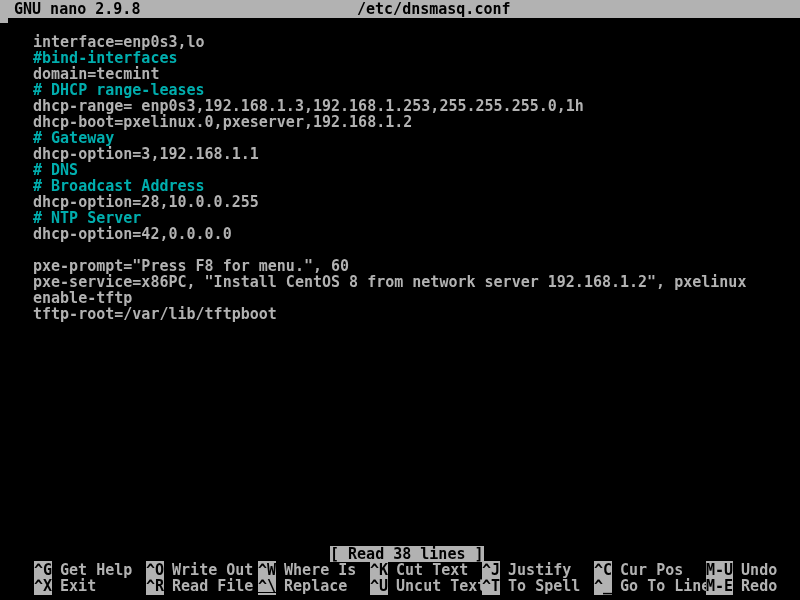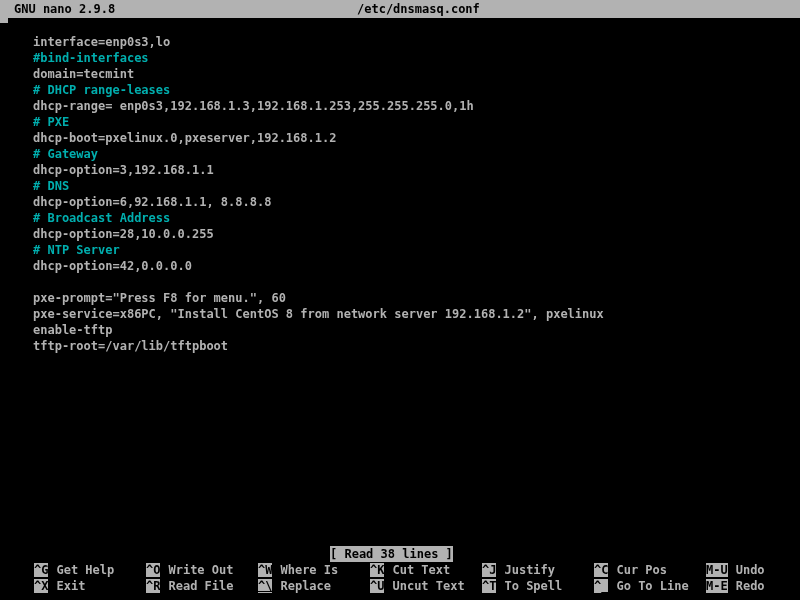--- a/index.html
+++ b/index.html
@@ -7,21 +7,21 @@
     padding: 0;
     background: #000000;
   }
   .screen {
     position: relative;
     width: 800px;
     height: 600px;
     background: var(--bg, #000000);
     overflow: hidden;
     font-family: "DejaVu Sans Mono", "Liberation Mono", monospace;
-    font-size: 12px;
+    font-size: 15px;
     font-weight: bold;
     line-height: 16px;
     cursor: default;
   }
   
   .titlebar {
     position: absolute;
     top: 0; left: 0;
     width: 100%; height: 18px;
     background: var(--bar, #b2b2b2);
@@ -86,26 +86,24 @@
   </div>
 
   <div class="cursor"></div>
 
   <div class="editor">
       <div class="line config">interface=enp0s3,lo</div>
       <div class="line comment">#bind-interfaces</div>
       <div class="line config">domain=tecmint</div>
       <div class="line comment"># DHCP range-leases</div>
       <div class="line config">dhcp-range= enp0s3,192.168.1.3,192.168.1.253,255.255.255.0,1h</div>
-      <div class="line comment"># PXE</div>
       <div class="line config">dhcp-boot=pxelinux.0,pxeserver,192.168.1.2</div>
       <div class="line comment"># Gateway</div>
       <div class="line config">dhcp-option=3,192.168.1.1</div>
       <div class="line comment"># DNS</div>
-      <div class="line config">dhcp-option=6,92.168.1.1, 8.8.8.8</div>
       <div class="line comment"># Broadcast Address</div>
       <div class="line config">dhcp-option=28,10.0.0.255</div>
       <div class="line comment"># NTP Server</div>
       <div class="line config">dhcp-option=42,0.0.0.0</div>
       <div class="line blank"></div>
       <div class="line config">pxe-prompt="Press F8 for menu.", 60</div>
       <div class="line config">pxe-service=x86PC, "Install CentOS 8 from network server 192.168.1.2", pxelinux</div>
       <div class="line config">enable-tftp</div>
       <div class="line config">tftp-root=/var/lib/tftpboot</div>
     </div>

